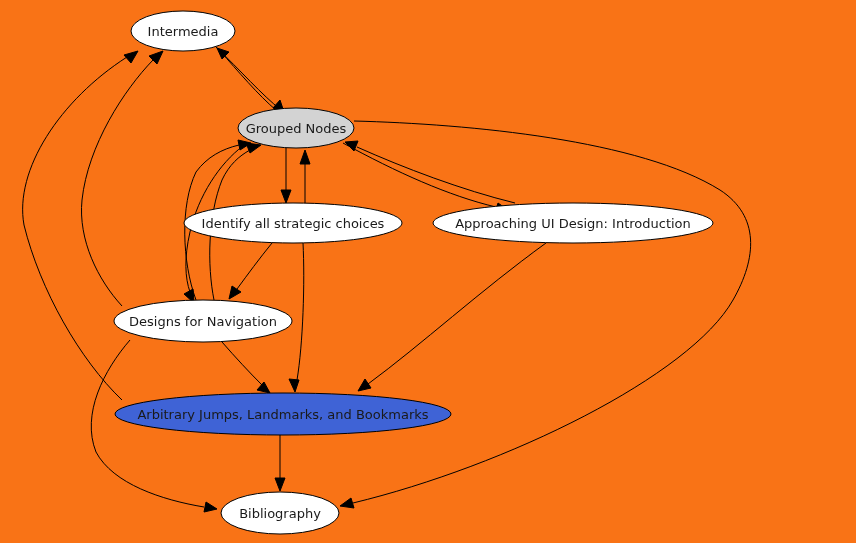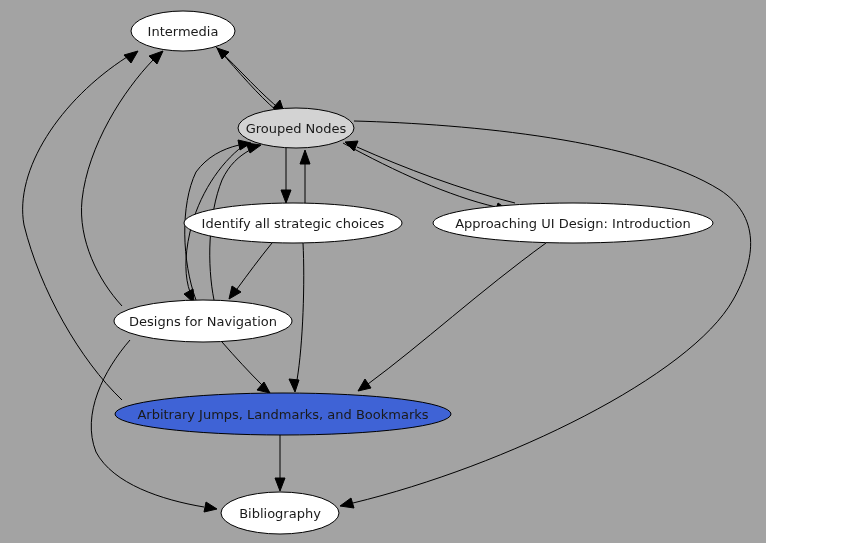--- a/index.html
+++ b/index.html
@@ -5,23 +5,23 @@
   html, body {
     margin: 0;
     padding: 0;
     background: #ffffff;
   }
   body {
     font-family: "DejaVu Sans", sans-serif;
   }
   #graph-canvas {
     position: relative;
-    width: 766px;
+    width: 856px;
     height: 543px;
-    background: #a3a3a3;
+    background: #f97316;
     overflow: hidden;
   }
   svg.graph-svg {
     display: block;
     width: 856px;
     height: 543px;
   }
   .edge-path {
     fill: none;
     stroke: #000000;

